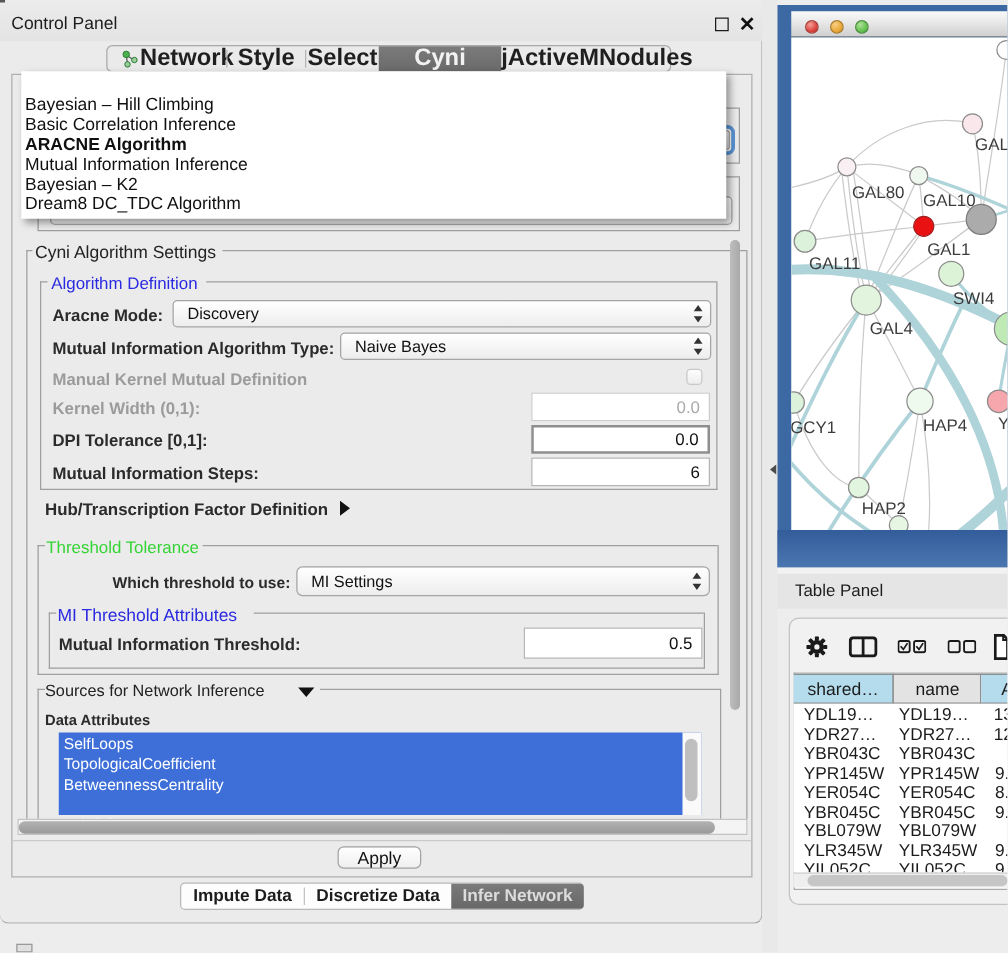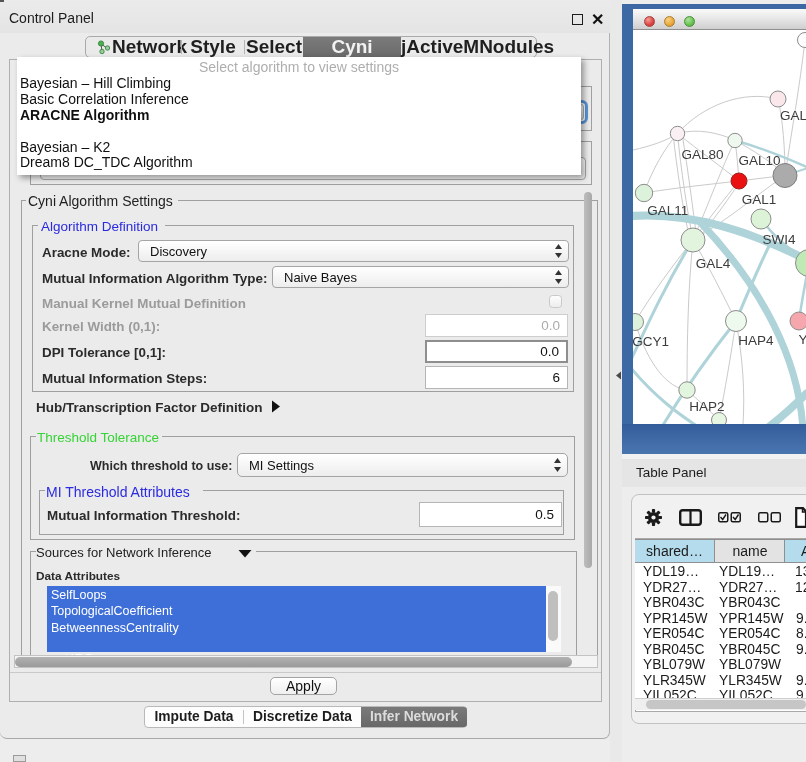--- a/index.html
+++ b/index.html
@@ -107,24 +107,24 @@
 <div id="content" class="abs"></div>
 
 <div class="gbox abs" style="left:30px;top:86px;width:562px;height:45px;"></div>
 <div class="abs" style="left:36px;top:100px;width:552px;height:24px;border:3px solid #5a95d6;border-radius:6px;background:#fff;"></div>
 <div class="abs" style="left:566px;top:104px;width:18px;height:16px;background:linear-gradient(#fcfcfc,#d8d8d8);border:1px solid #b0b0b0;border-radius:3px;"></div>
 
 <div class="gbox abs" style="left:30px;top:141px;width:562px;height:44px;"></div>
 <div class="combo abs" style="left:40px;top:157px;width:546px;height:23px;"></div>
 
 <div id="overlay" class="abs">
-  <div class="hint" style="top:2px;">Select algorithm to view settings</div>
   <div class="oli" style="top:18px;">Bayesian – Hill Climbing</div>
   <div class="oli" style="top:34px;">Basic Correlation Inference</div>
   <div class="oli" style="top:50px;font-weight:bold;">ARACNE Algorithm</div>
+  <div class="oli" style="top:66px;">Mutual Information Inference</div>
   <div class="oli" style="top:82px;">Bayesian – K2</div>
   <div class="oli" style="top:97px;">Dream8 DC_TDC Algorithm</div>
 </div>
 
 <div class="abs" style="left:21px;top:200px;width:5px;height:1px;background:#9f9f9f;"></div>
 <div class="abs" style="left:178px;top:200px;width:419px;height:1px;background:#9f9f9f;"></div>
 <div class="abs" style="left:21px;top:200px;width:1px;height:456px;background:#9f9f9f;"></div>
 <div class="abs" style="left:597px;top:200px;width:1px;height:456px;background:#9f9f9f;"></div>
 <div class="abs lbl" style="left:28px;top:193px;font-weight:normal;font-size:14px;color:#222;">Cyni Algorithm Settings</div>
 

